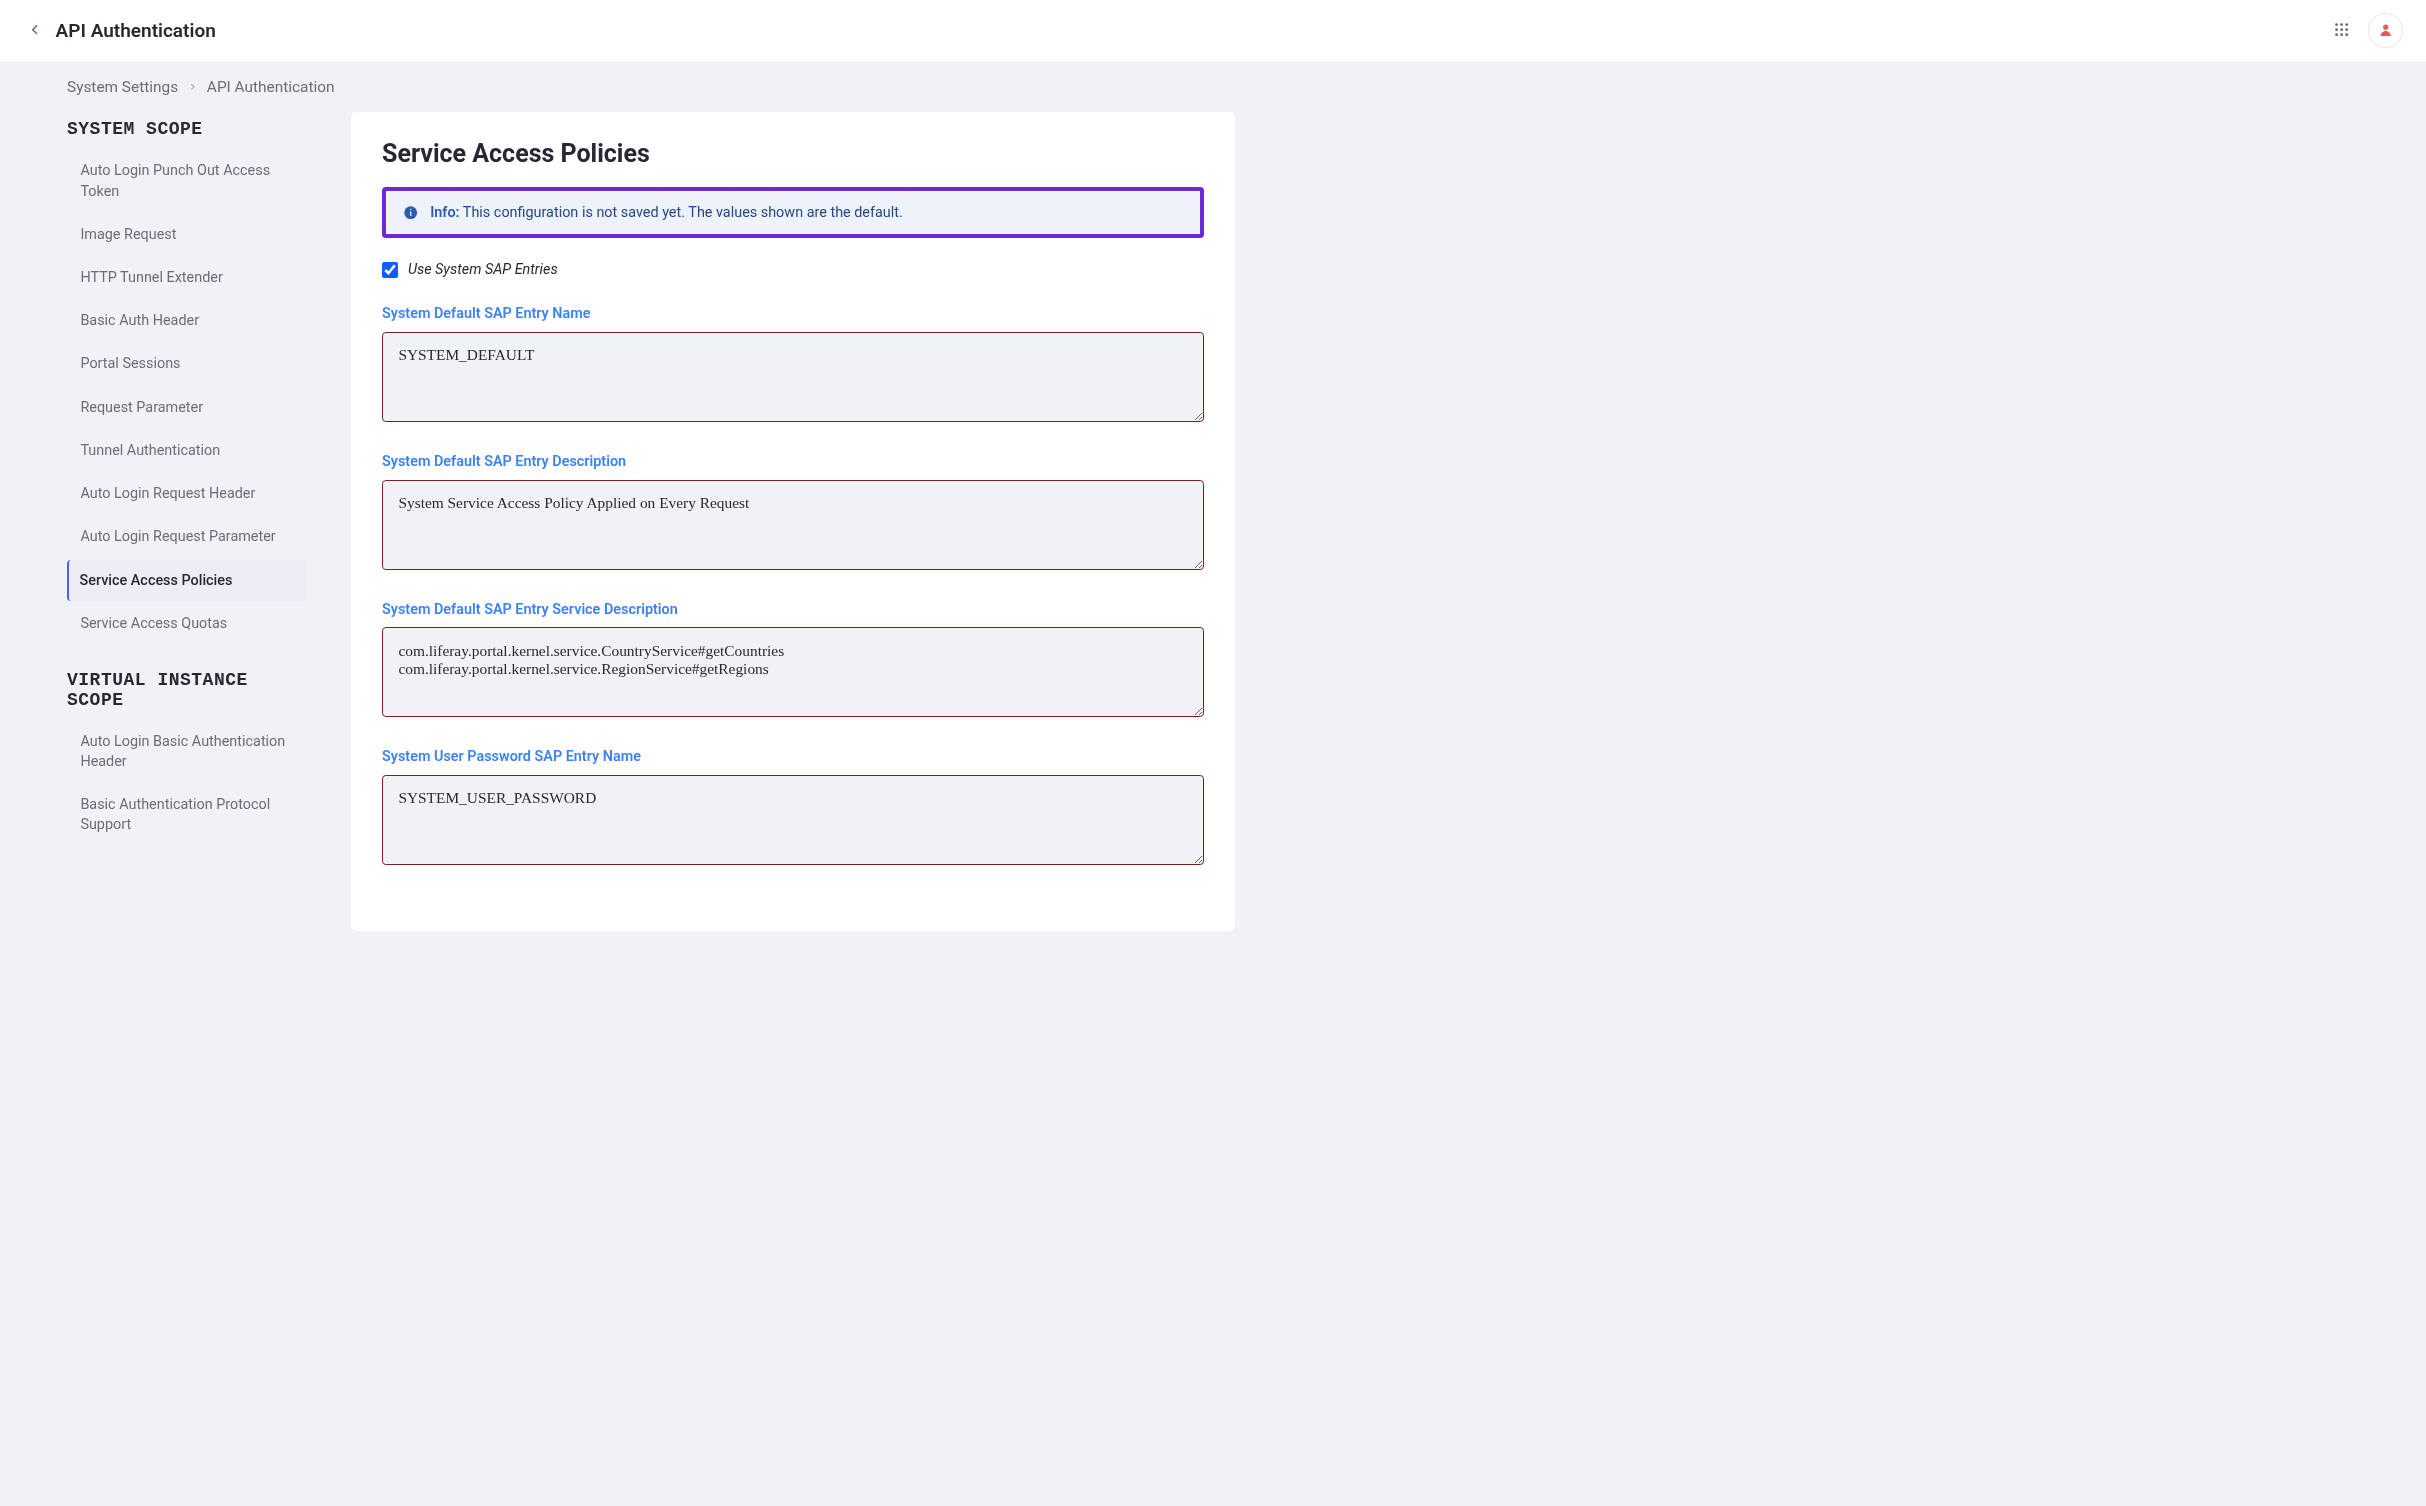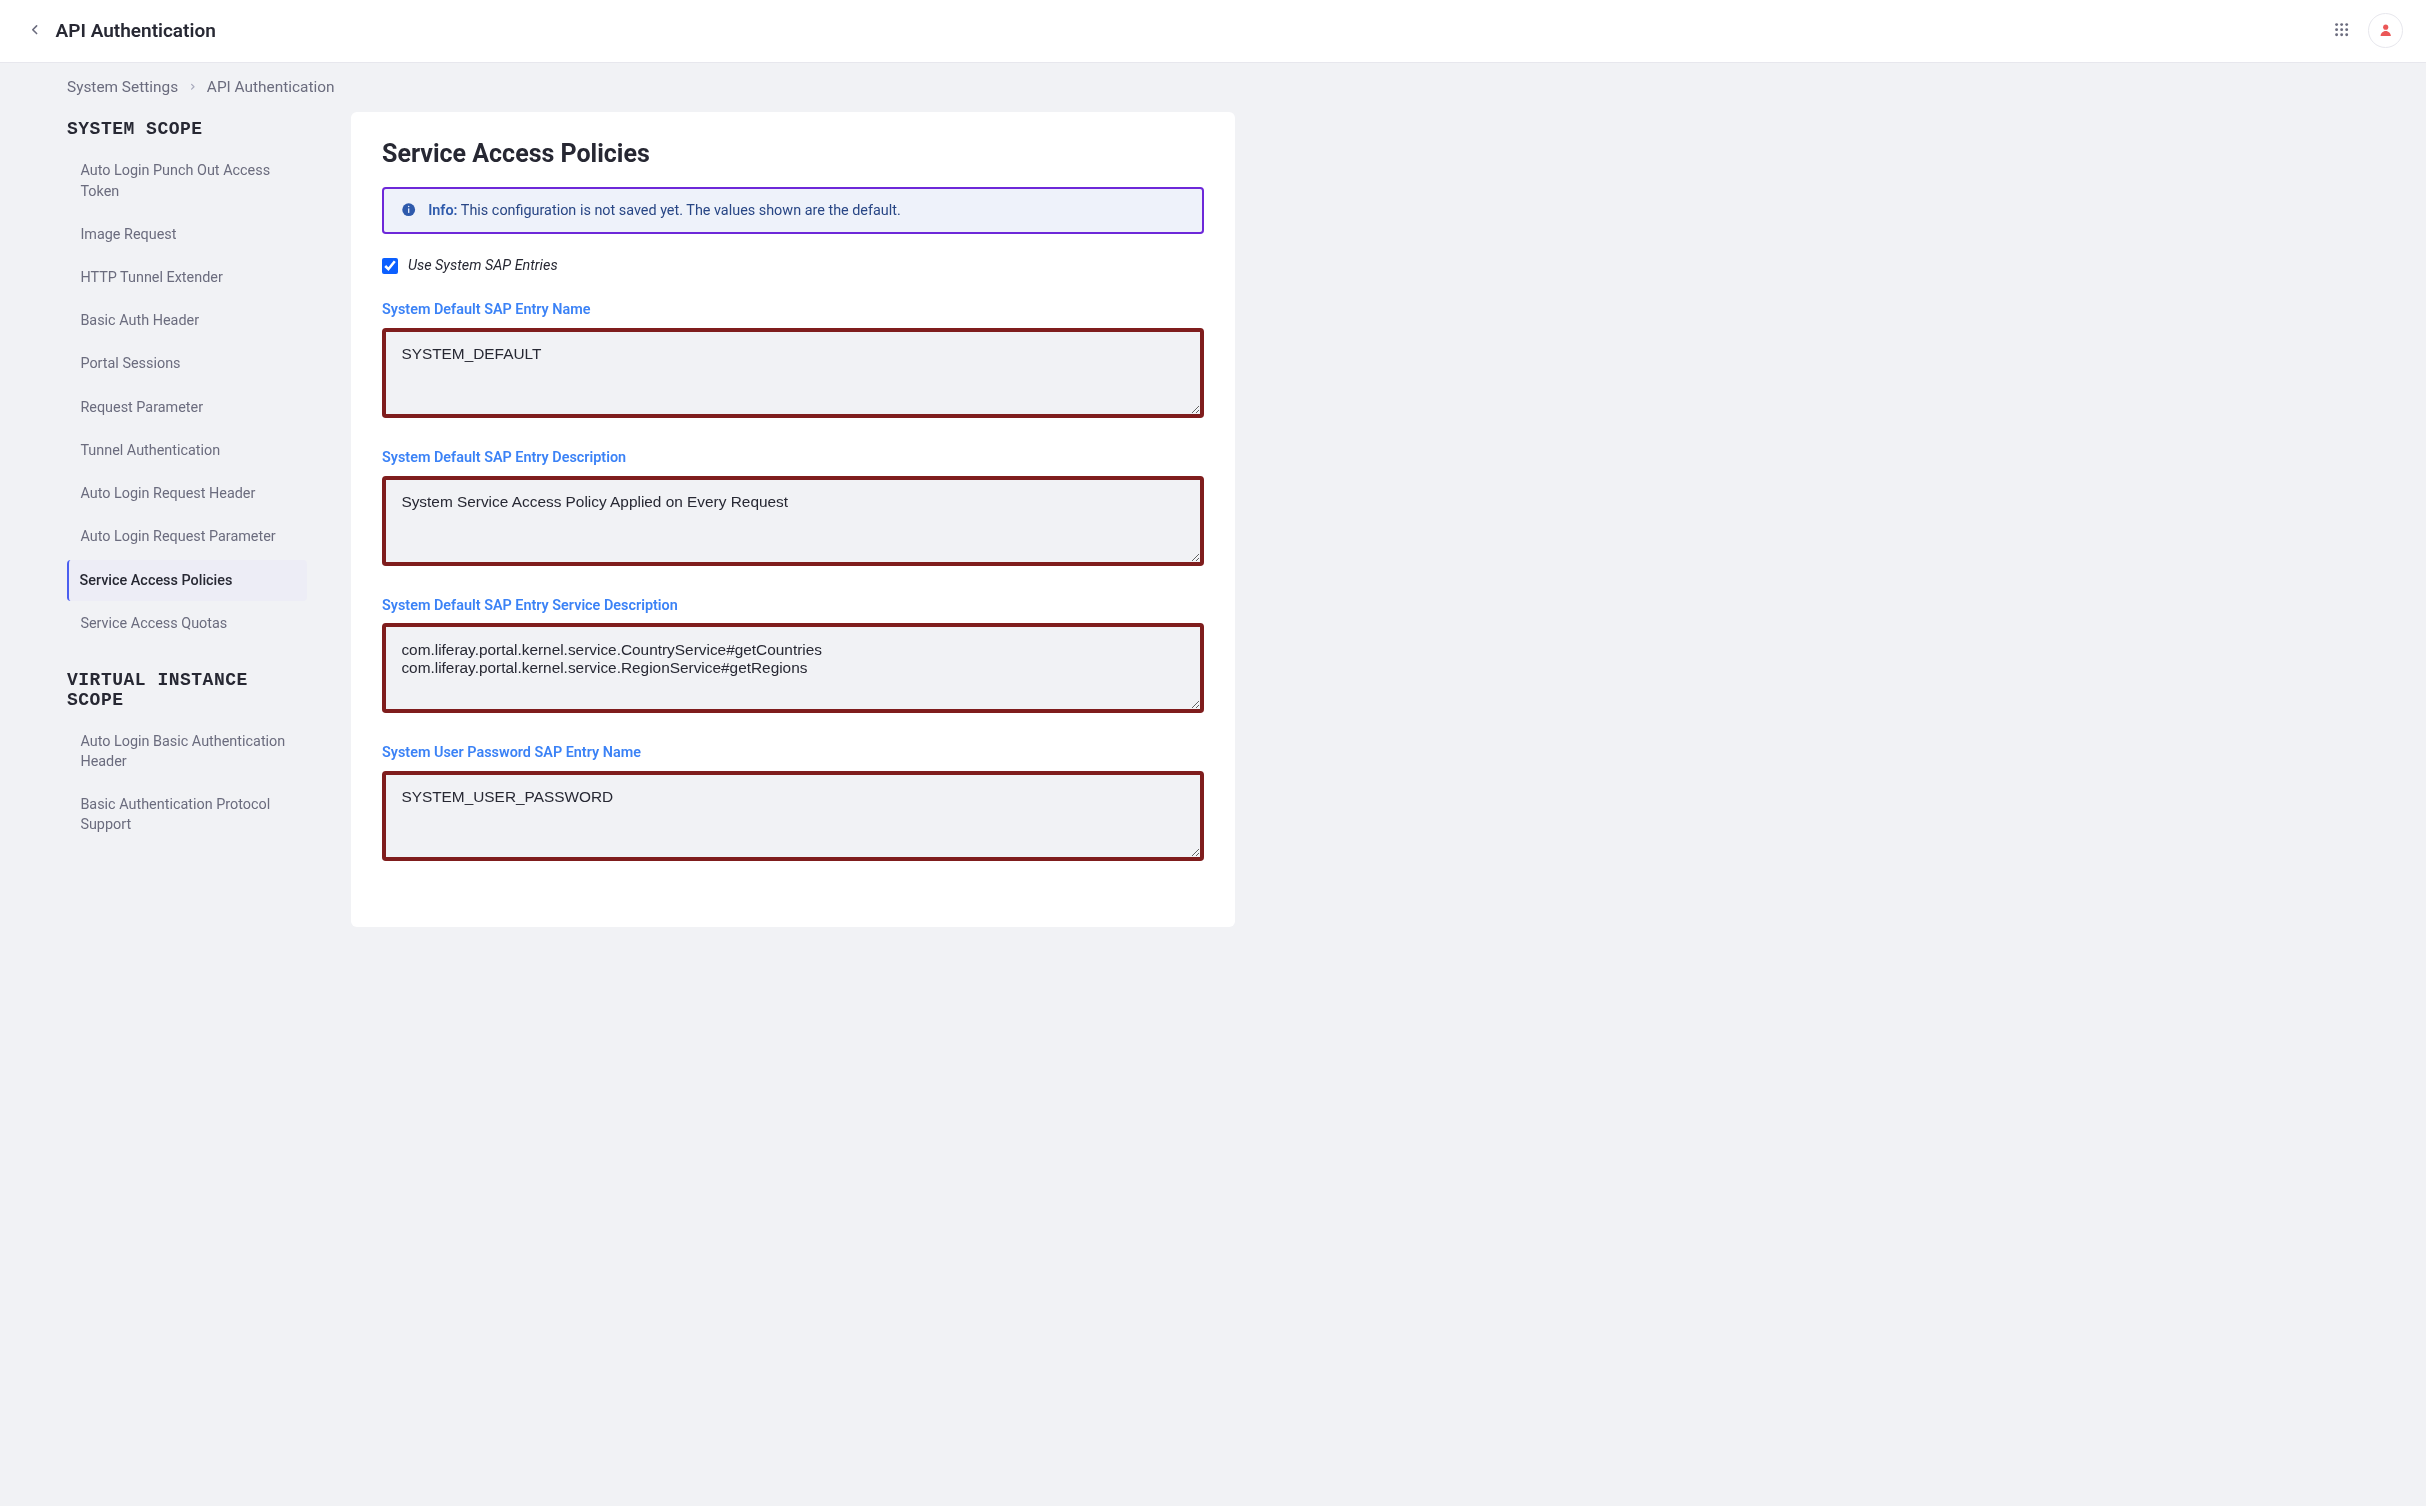--- a/index.html
+++ b/index.html
@@ -123,24 +123,25 @@
       padding: 27px 31px 35px 31px;
       max-width: 884px;
     }
     .panel h1 {
       font-size: 25px;
       font-weight: 700;
       margin-bottom: 19px;
     }
     .info-banner {
       background: #eef2fa;
-      border: 2px solid #6d28d9;
+      border: 4px solid #6d28d9;
       border-radius: 3.8px;
       padding: 13.4px 17.3px;
       display: flex;
+      align-items: center;
       gap: 11.5px;
       font-size: 14.4px;
       color: #284685;
       margin-bottom: 23px;
     }
     .info-banner .info-icon-wrap { color: #2e5aac; flex-shrink: 0; display: flex; }
     .info-banner strong { color: #2e5aac; font-weight: 600; }
 
     .checkbox-row {
       display: flex;
@@ -161,25 +162,25 @@
       display: block;
       font-size: 14.4px;
       font-weight: 600;
       color: #3b82f6;
       margin-bottom: 9.6px;
       margin-top: 12px;
     }
     .textarea-input {
       width: 100%;
       background: #f1f2f5;
-      border: 4px solid #7f1d1d;
+      border: 1px solid #7f1d1d;
       border-radius: 3.8px;
       padding: 13.4px 15.4px;
       font-size: 15.4px;
-      font-family: Liberation Sans, sans-serif;
+      font-family: Liberation Serif, serif;
       color: #272833;
       resize: both;
       min-height: 90px;
     }
   </style>
 </head>
 <body>
 
 <div class="header">
   <div class="header-left">

